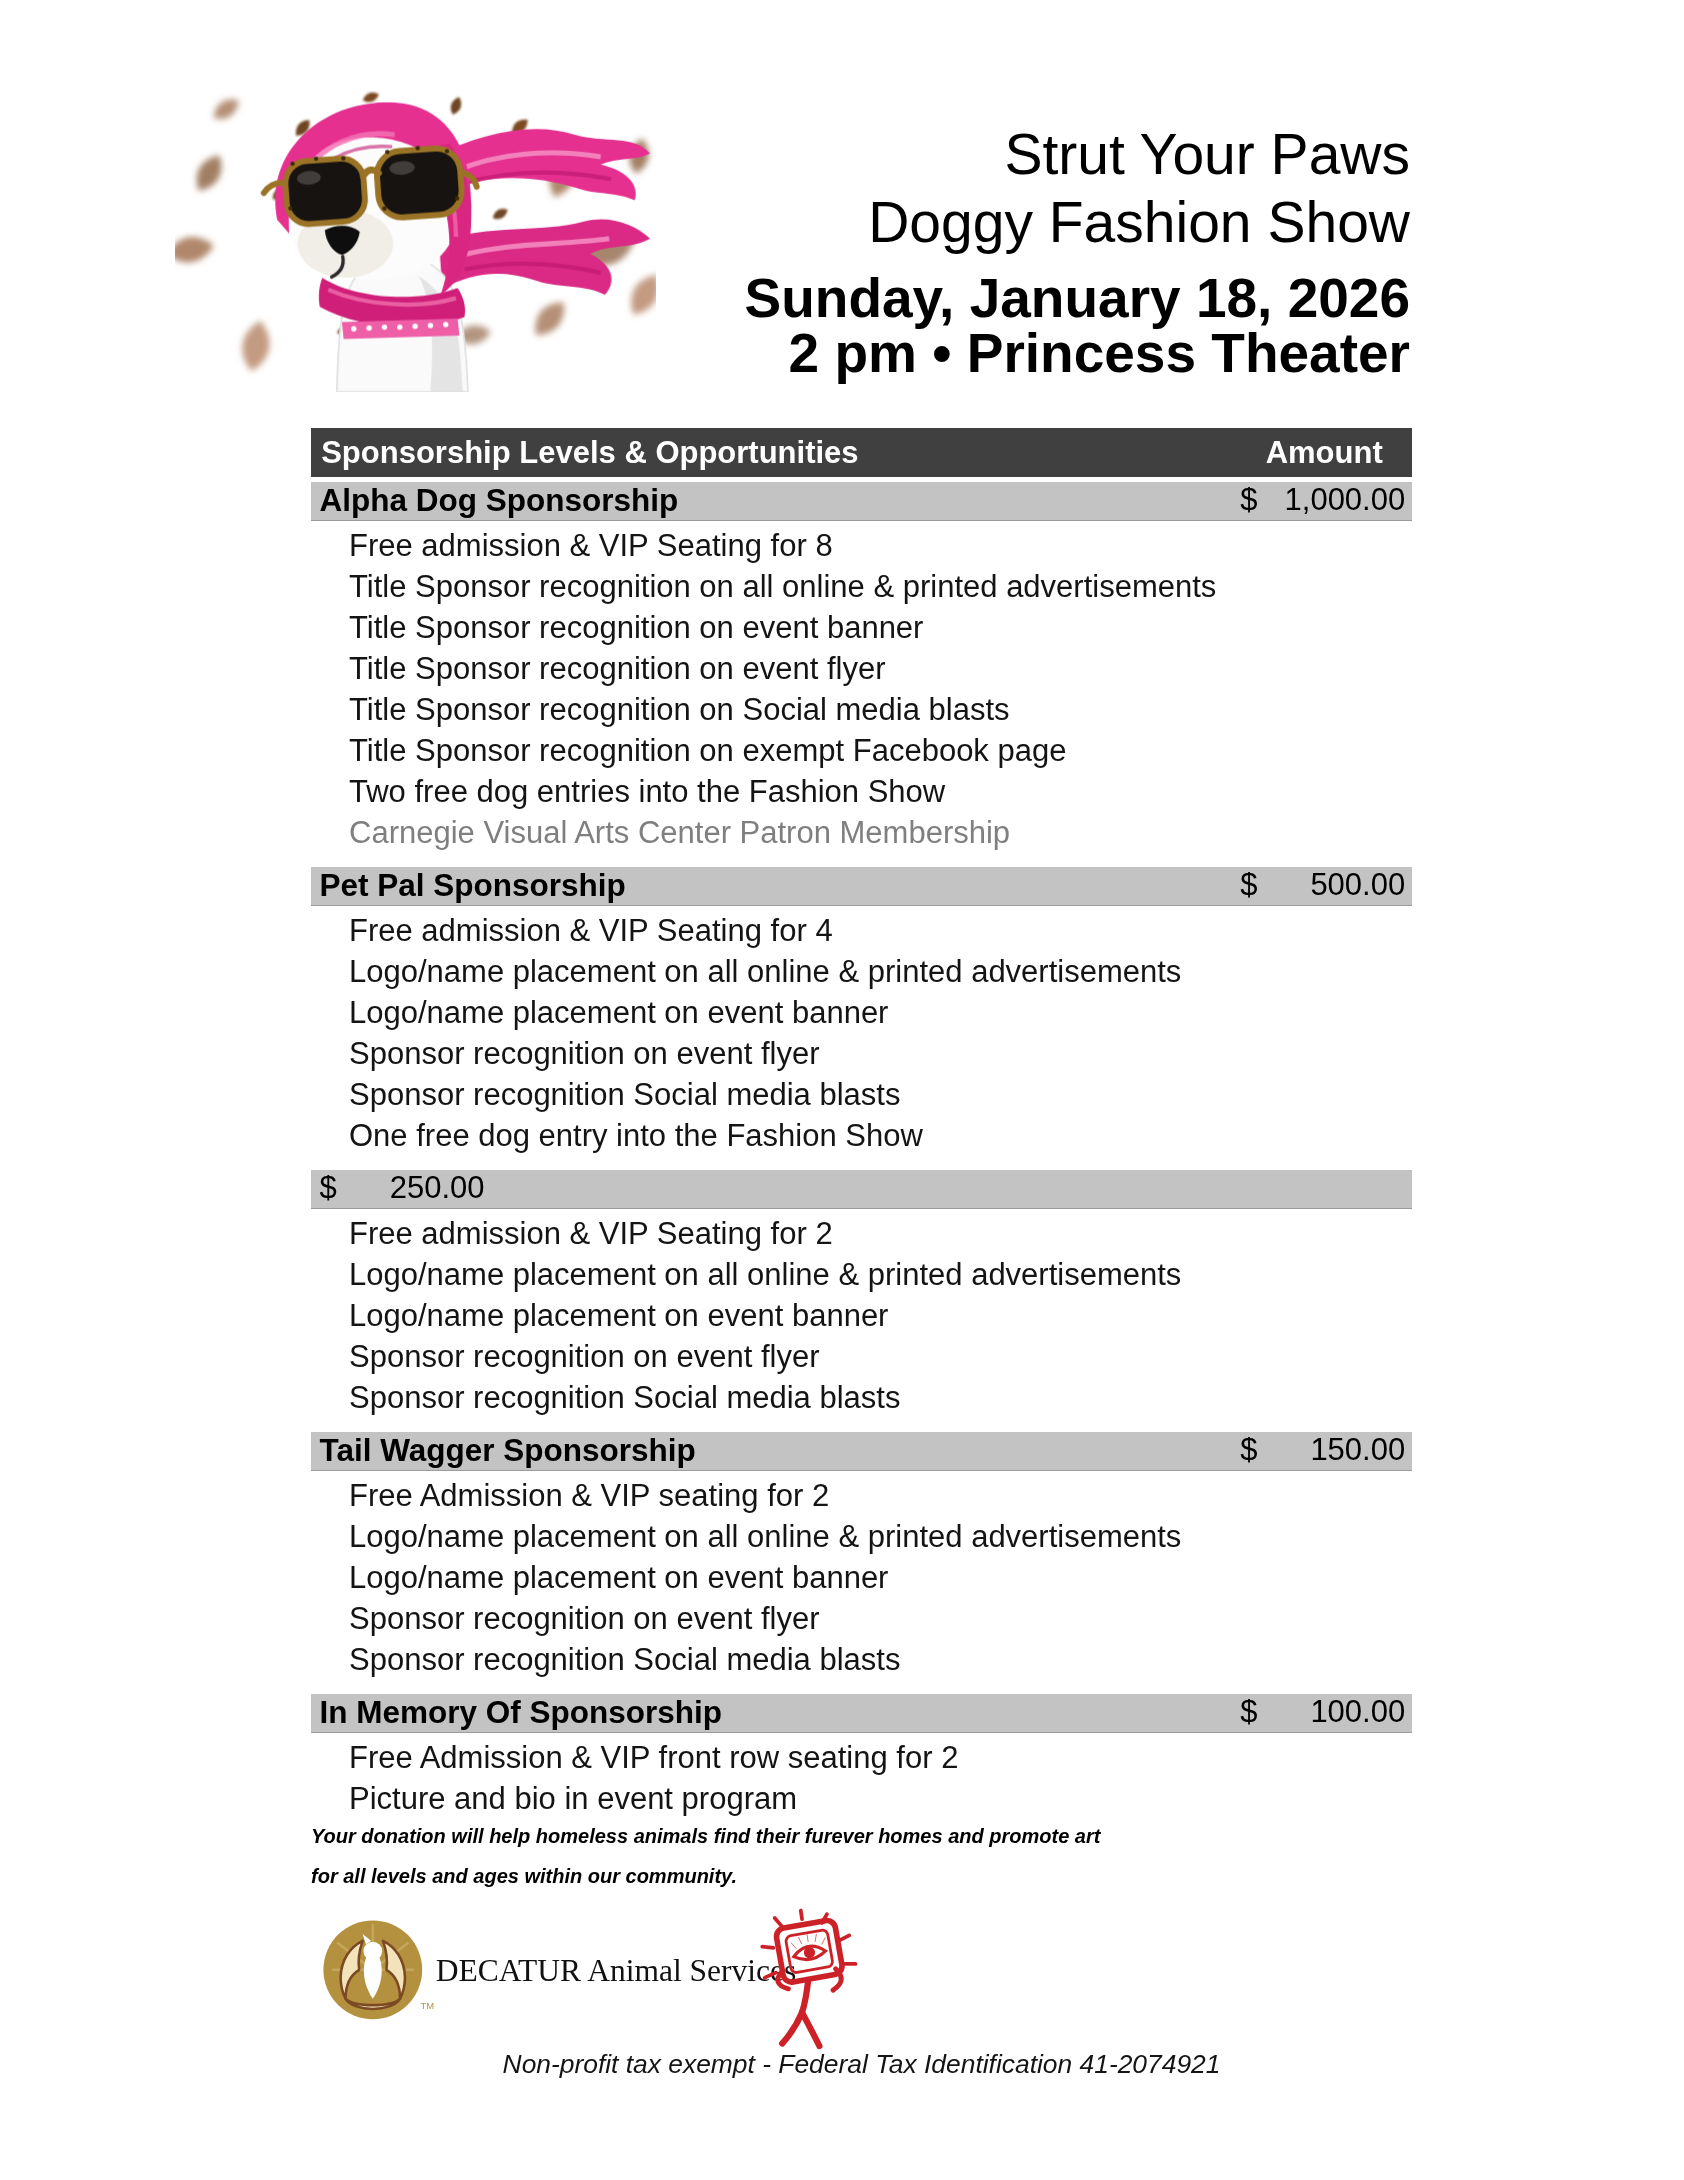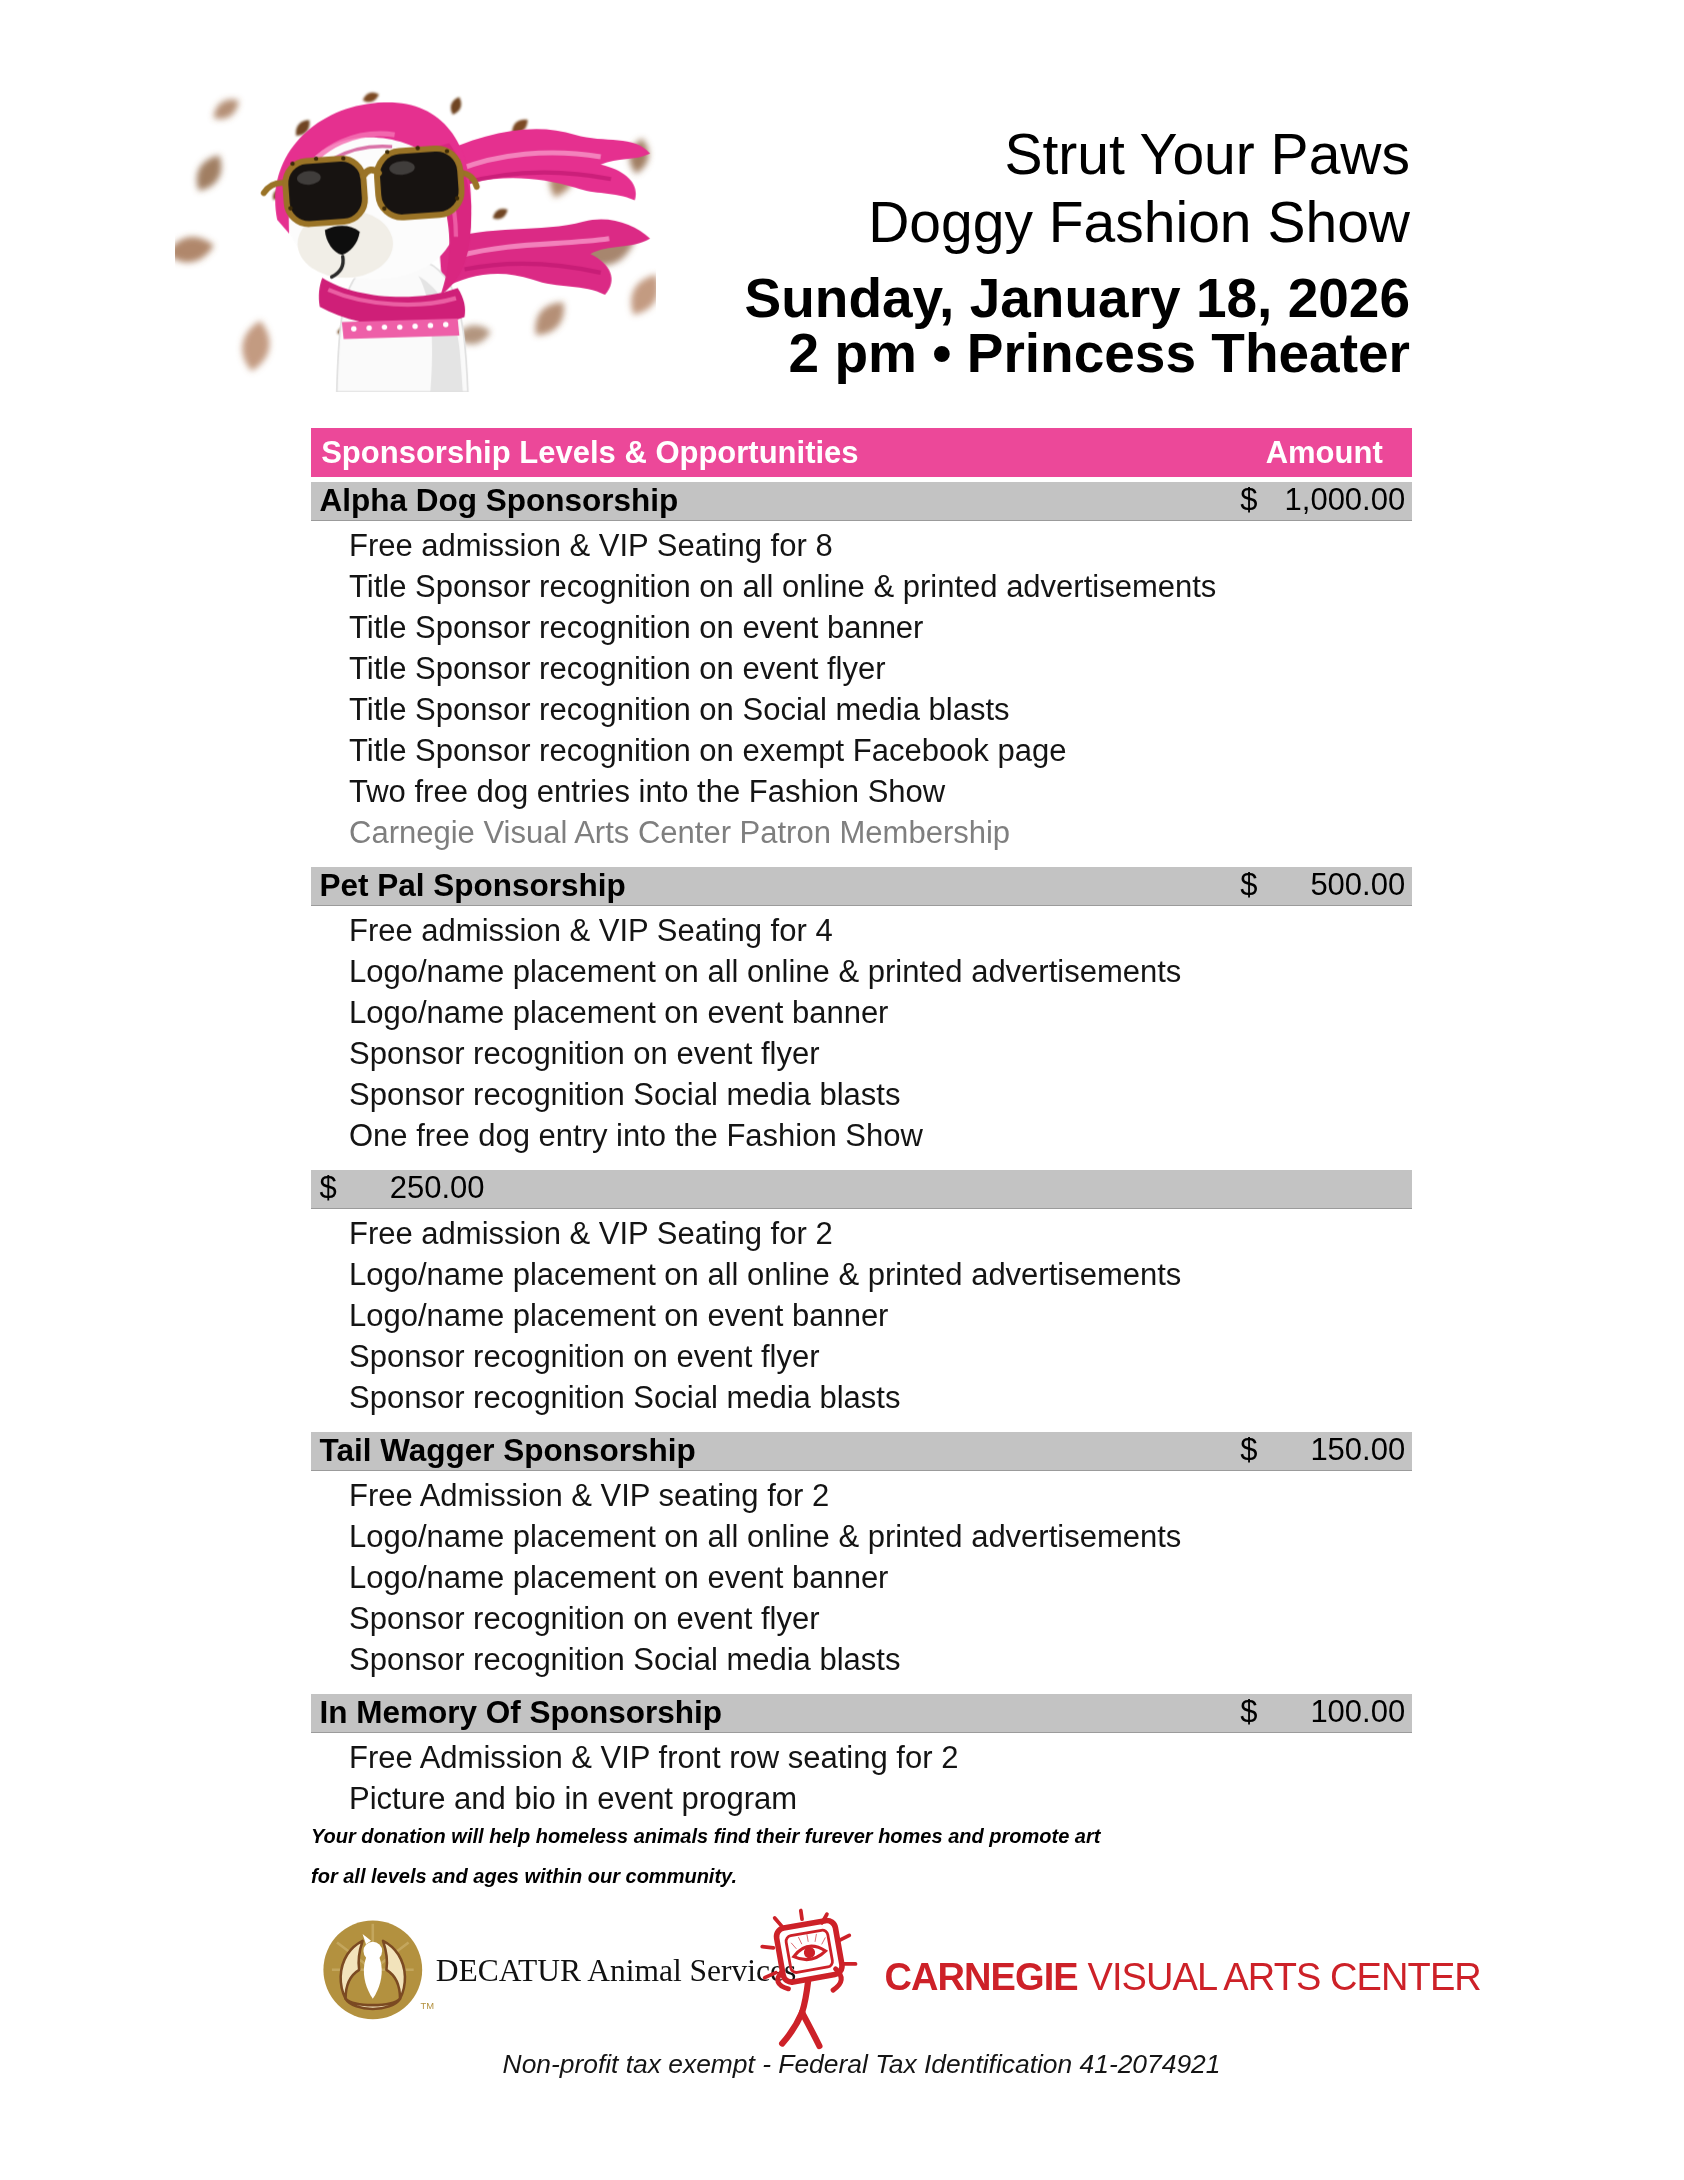--- a/index.html
+++ b/index.html
@@ -9,21 +9,21 @@
 
   
   .dog-photo { position:absolute; left:175px; top:75px; width:481px; height:317px; }
   .title-block { position:absolute; top:120px; right:275px; text-align:right; }
   .title-line { font-size:57px; line-height:68px; font-weight:400; color:#000; }
   .date-block { margin-top:15.3px; }
   .date-line { font-size:55px; line-height:55px; font-weight:700; color:#000; }
 
   
   .sponsor-table { position:absolute; left:311px; top:428px; width:1101px; }
-  .thead { height:49px; display:flex; align-items:center; background:#ec4899; color:#ffffff;
+  .thead { height:49px; display:flex; align-items:center; background:#404040; color:#ffffff;
            font-weight:700; font-size:31px; padding:0 6.8px 0 10.2px; }
   .thead-label { flex:1; }
   .thead-amount { width:162px; text-align:center; }
   .band { height:39px; display:flex; align-items:flex-start; background:#C3C3C3;
           padding:0 6.8px 0 8.5px; margin-top:13.6px; border-bottom:1.7px solid #9B9B9B; }
   .band.first { margin-top:5.1px; }
   .band-label { flex:1; font-weight:700; font-size:31.5px; color:#000; }
   .band-dollar { width:37px; text-align:left; font-size:31px; color:#000; }
   .band-amount { width:128px; text-align:right; font-size:31px; color:#000; }
   .items { padding-left:38px; margin-top:4.3px; margin-bottom:2.6px; }
@@ -280,20 +280,19 @@
           <path d="M72,168 Q88,198 100,222" stroke-width="10"></path>
           <path d="M28,16 L40,30" stroke-width="6"></path>
             <path d="M70,4 L72,18" stroke-width="6"></path>
           <path d="M112,10 L104,24" stroke-width="6"></path>
             <path d="M8,62 L26,64" stroke-width="6"></path>
           <path d="M148,44 L132,52" stroke-width="6"></path>
             <path d="M158,90 L138,90" stroke-width="6"></path>
           <path d="M12,112 L30,104" stroke-width="6"></path>
         </g>
       </svg>
-      <span class="carnegie-text"><span class="bold">CARNEGIE</span><span class="rest"> VISUAL ARTS CENTER</span></span>
     </div>
   </div>
 
   <div class="tax-footer">Non-profit tax exempt - Federal Tax Identification 41-2074921</div>
 
 </div>
 
 
 </body></html>

